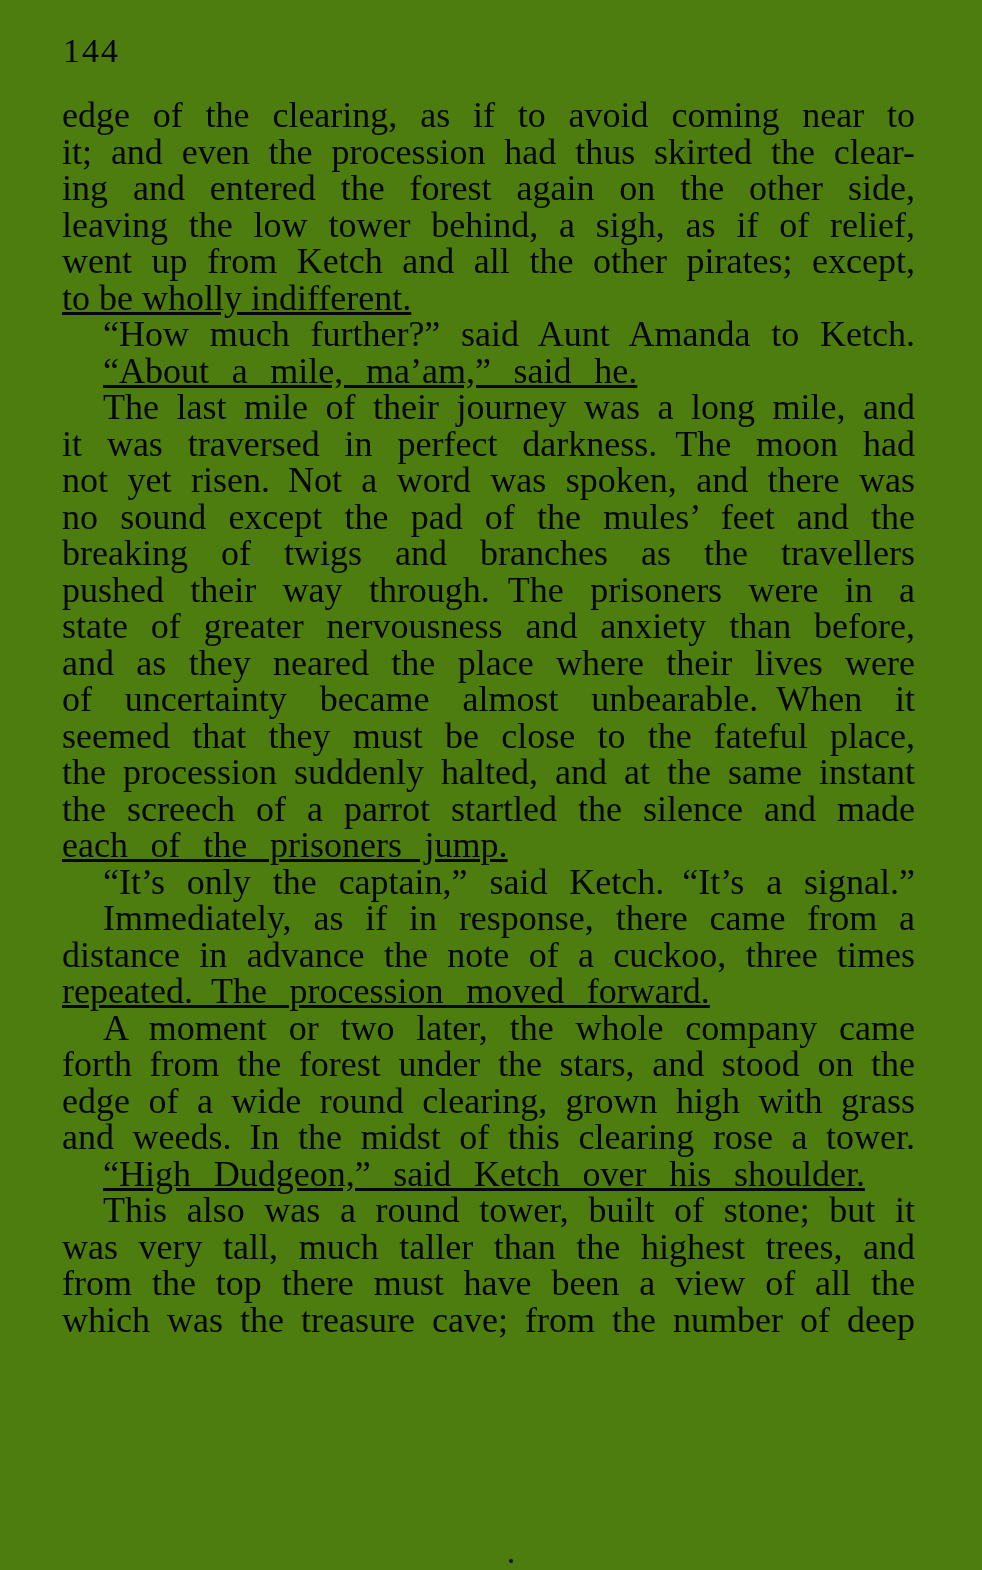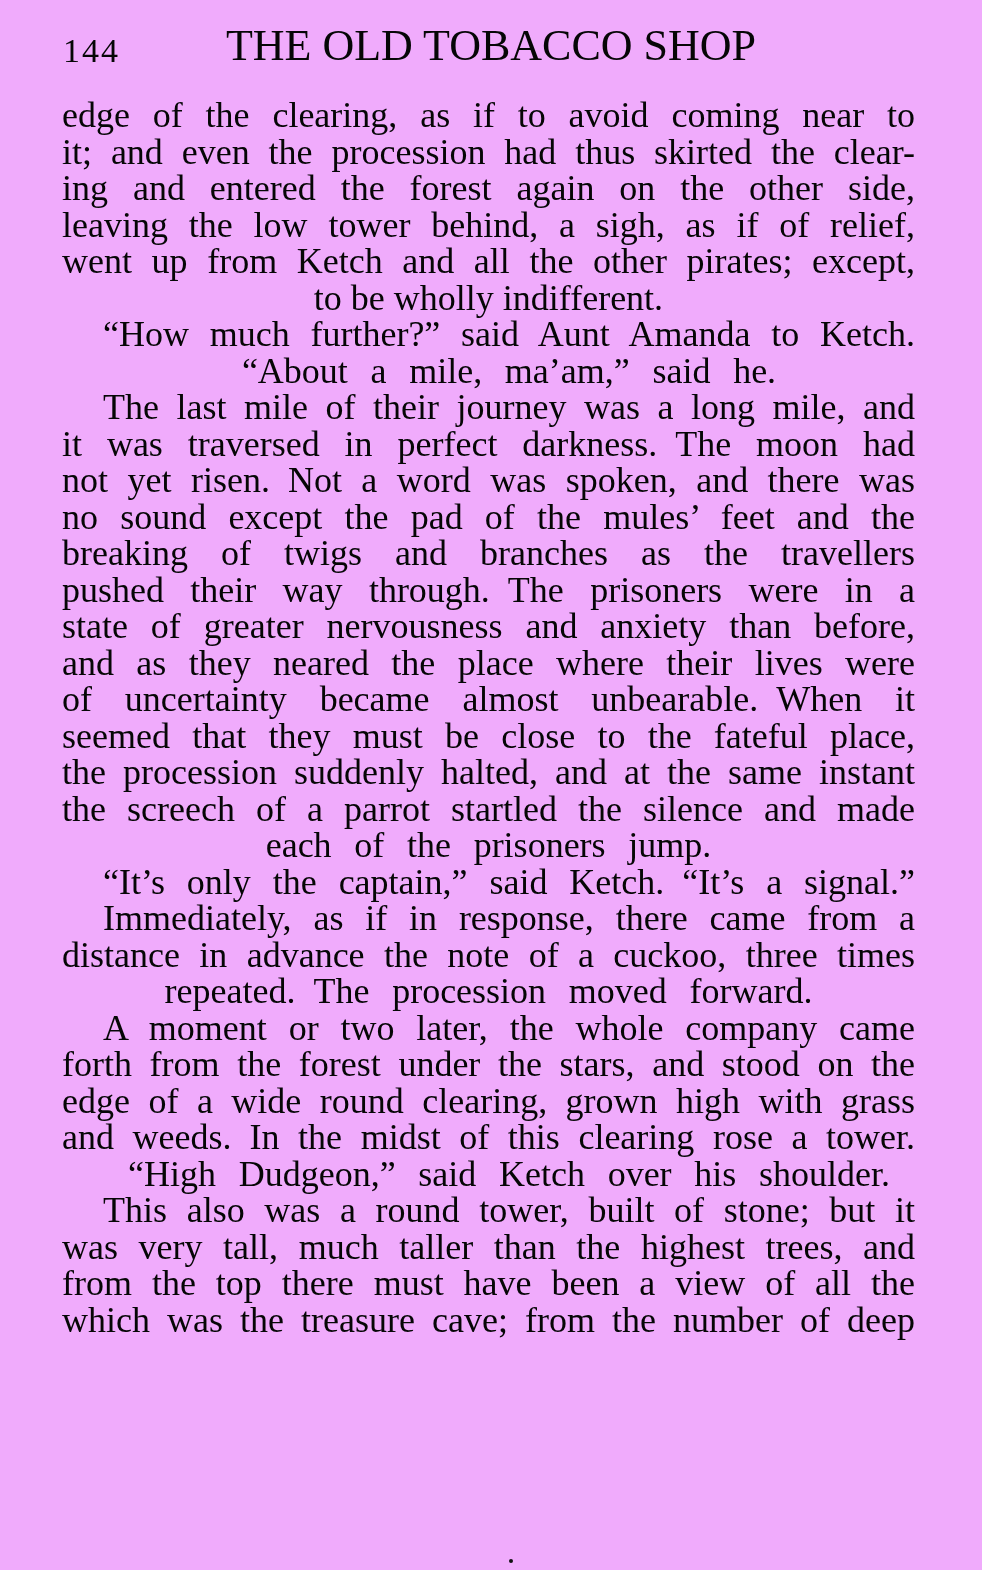--- a/index.html
+++ b/index.html
@@ -4,21 +4,21 @@
 <style>
   html, body {
     margin: 0;
     padding: 0;
     background: #ffffff;
   }
   .page {
     position: relative;
     width: 982px;
     height: 1570px;
-    background: #f0abfc;
+    background: #4d7c0f;
     color: #060606;
     font-family: "Liberation Serif", "DejaVu Serif", serif;
     overflow: hidden;
   }
   .header {
     position: absolute;
     top: 24px;
     left: 0;
     width: 100%;
     height: 50px;
@@ -55,21 +55,22 @@
     overflow: visible;
   }
   
   .line.j {
     white-space: normal;
     text-align: justify;
     text-align-last: justify;
   }
   
   .line.l {
-    text-align: center;
+    text-align: left;
+    text-decoration: underline;
   }
   
   .line.ind {
     text-indent: 41px;
   }
   
   .line.wide {
     word-spacing: 0.38em;
   }
   .scan-speck {
@@ -82,21 +83,20 @@
     background: #111;
   }
 </style>
 </head>
 <body>
 
 <div class="page">
 
   <div class="header">
     <span class="pagenum">144</span>
-    <h1 class="running-title">THE OLD TOBACCO SHOP</h1>
   </div>
 
   <div class="body-text">
     <div class="line j">edge of the clearing, as if to avoid coming near to</div>
     <div class="line j">it; and even the procession had thus skirted the clear-</div>
     <div class="line j">ing and entered the forest again on the other side,</div>
     <div class="line j">leaving the low tower behind, a sigh, as if of relief,</div>
     <div class="line j">went up from Ketch and all the other pirates; except,</div>
     <div class="line l">to be wholly indifferent.</div>
     <div class="line j ind">“How much further?” said Aunt Amanda to Ketch.</div>

